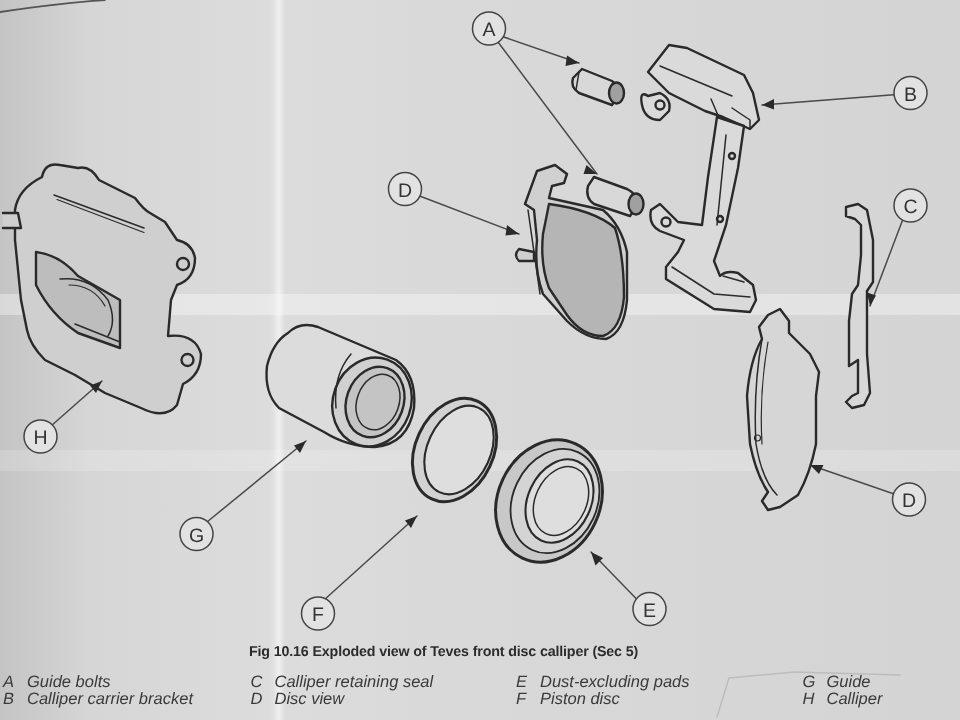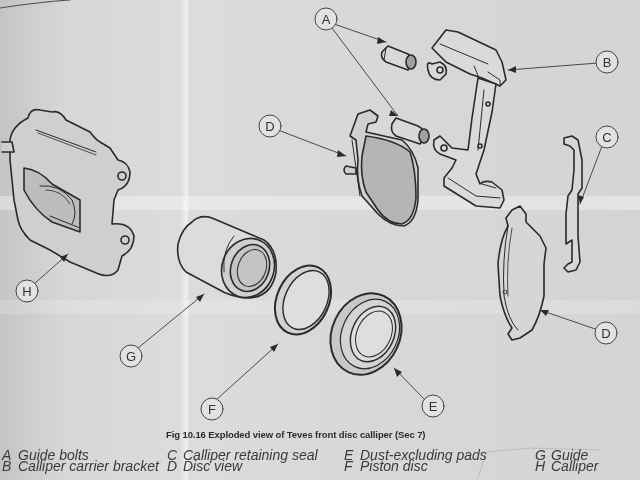--- a/index.html
+++ b/index.html
@@ -14,21 +14,21 @@
     }
     .band {
       position: absolute; left: 0; width: 640px; height: 14px;
       background: rgba(255,255,255,0.35);
     }
     svg.diagram { position: absolute; left: 0; top: 0; }
     .caption {
       position: absolute; left: 166px; top: 429px;
       font-size: 9.5px; font-weight: bold; color: #2c2c2c; letter-spacing: -0.1px;
     }
-    .legend { position: absolute; top: 450px; font-size: 14px; font-style: italic; color: #3a3a3a; }
+    .legend { position: absolute; top: 450px; font-size: 11px; font-style: italic; color: #3a3a3a; }
     .legend .row { height: 11px; line-height: 11px; white-space: nowrap; }
     .legend .key { display: inline-block; width: 16px; font-style: italic; }
     .label-circle text { font-family: "Liberation Sans", sans-serif; }
   </style>
 </head>
 <body>
 
 <div class="page">
   <div class="band" style="top:196px"></div>
   <div class="band" style="top:300px;opacity:.5"></div>
@@ -175,21 +175,21 @@
       </g>
     <g>
         <circle cx="27" cy="291" r="11"></circle>
         <text x="27" y="296" text-anchor="middle" font-size="13" fill="#333" stroke="none">H</text>
       </g>
   </g>
 
   <path d="M478 478 L486 452 L530 448 L600 450" stroke="#bdbdbd" stroke-width="1"></path>
 </svg>
 
-<div class="caption">Fig 10.16 Exploded view of Teves front disc calliper (Sec 7)</div>
+<div class="caption">Fig 10.16 Exploded view of Teves front disc calliper (Sec 5)</div>
 
 <div class="legend" style="left:2px">
   <div class="row"><span class="key">A</span><span>Guide bolts</span></div>
   <div class="row"><span class="key">B</span><span>Calliper carrier bracket</span></div>
 </div>
 <div class="legend" style="left:167px">
   <div class="row"><span class="key">C</span><span>Calliper retaining seal</span></div>
   <div class="row"><span class="key">D</span><span>Disc view</span></div>
 </div>
 <div class="legend" style="left:344px">

